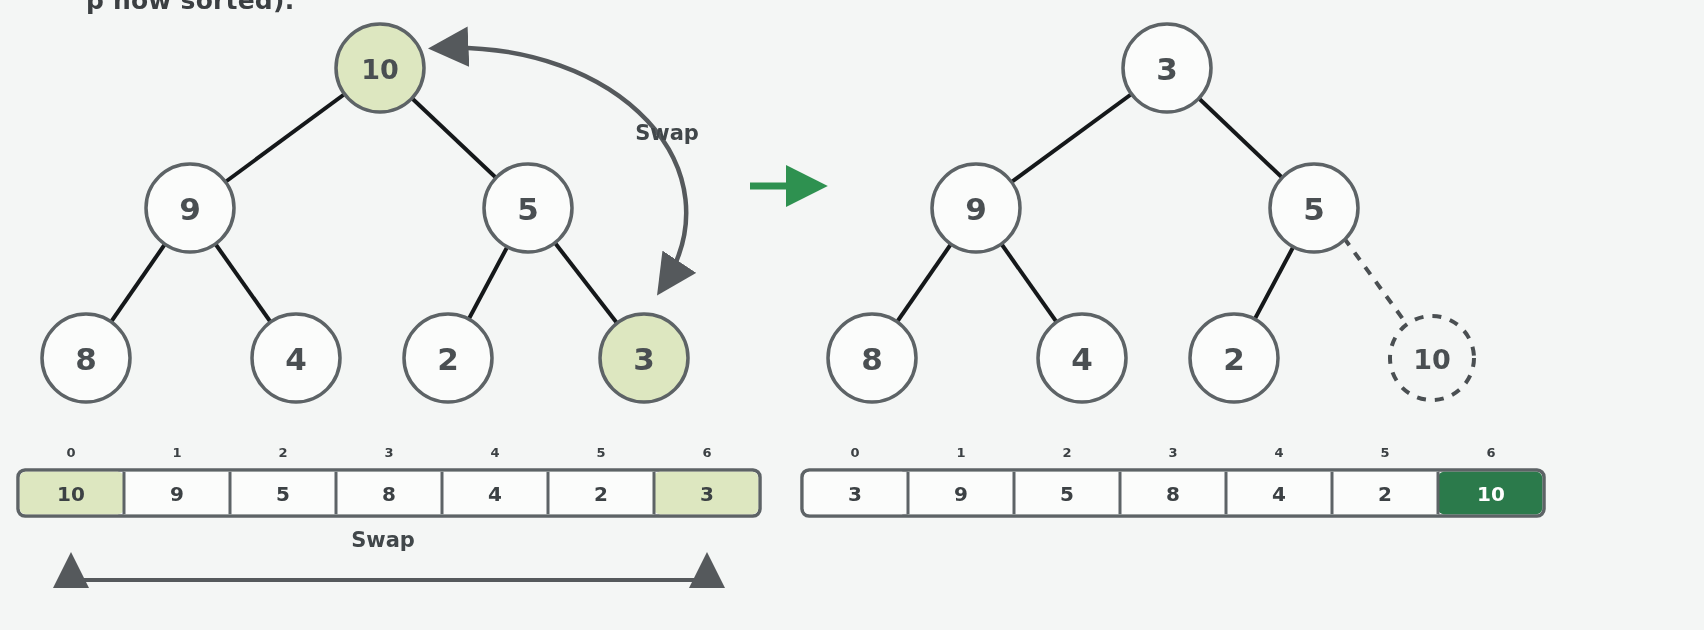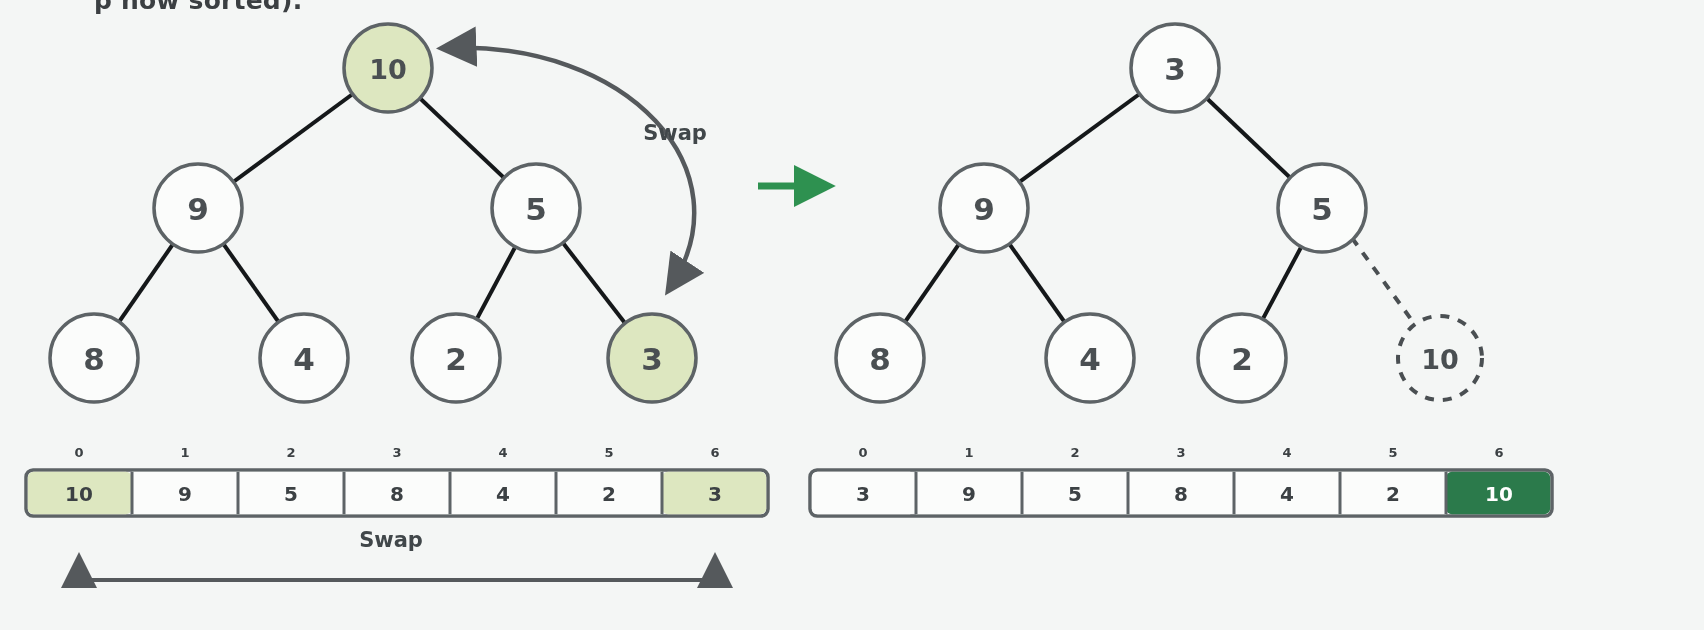--- a/index.html
+++ b/index.html
@@ -10,21 +10,20 @@
   body {
     width: 1704px;
     height: 630px;
     position: relative;
     overflow: hidden;
     font-family: "DejaVu Sans", "Liberation Sans", sans-serif;
   }
   .stage {
     position: absolute;
     inset: 0;
-    margin-left: 8px;
   }
   .cut-caption {
     position: absolute;
     left: 86px;
     top: -14px;
     font-size: 25px;
     font-weight: bold;
     color: #3b3f42;
     letter-spacing: 0.2px;
     white-space: nowrap;

